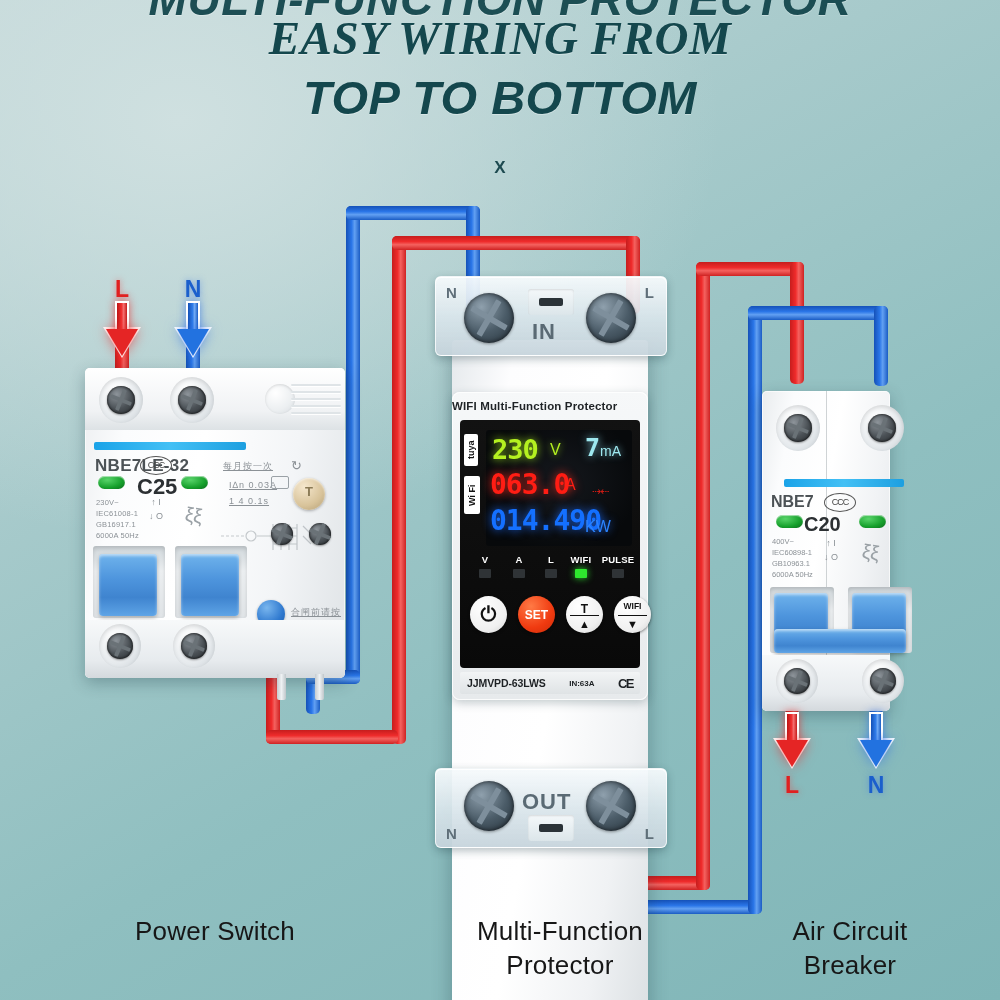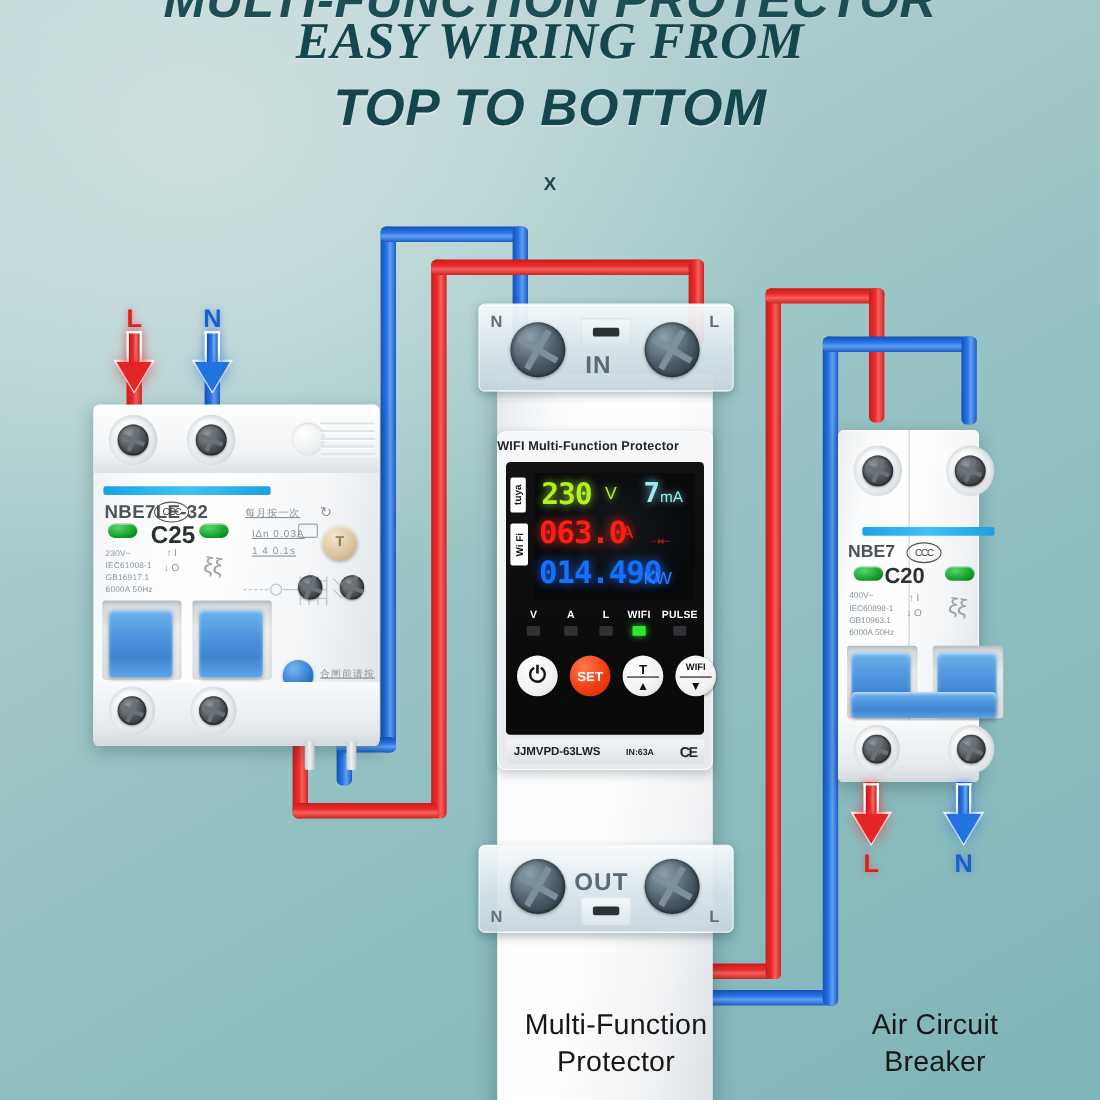--- a/index.html
+++ b/index.html
@@ -544,20 +544,21 @@
   </div>
   <div class="arrow-grp a-blue" style="left:856px;top:712px;">
     <div class="arrow-shape">
       <div class="headb"></div>
         <div class="stem"></div>
         <div class="head"></div>
     </div>
     <div class="arrow-letter n" style="margin-top:6px;">N</div>
   </div>
 
+  <div class="caption" id="cap-left">Power Switch</div>
   <div class="caption" id="cap-right">
     <div>Air Circuit</div>
     <div>Breaker</div>
   </div>
   <div class="caption" id="cap-mid">
     <div>Multi-Function</div>
     <div>Protector</div>
   </div>
 
 </div>

